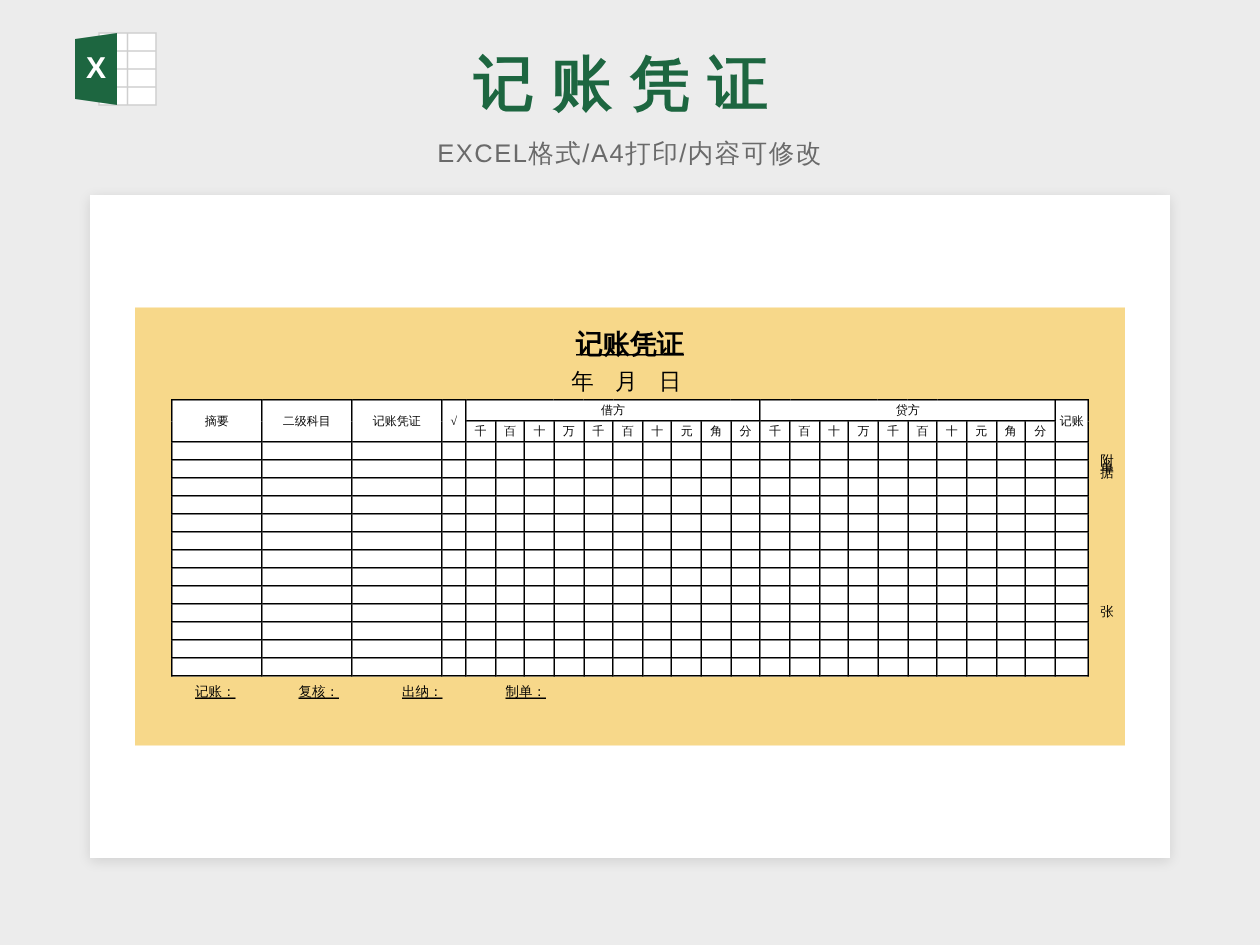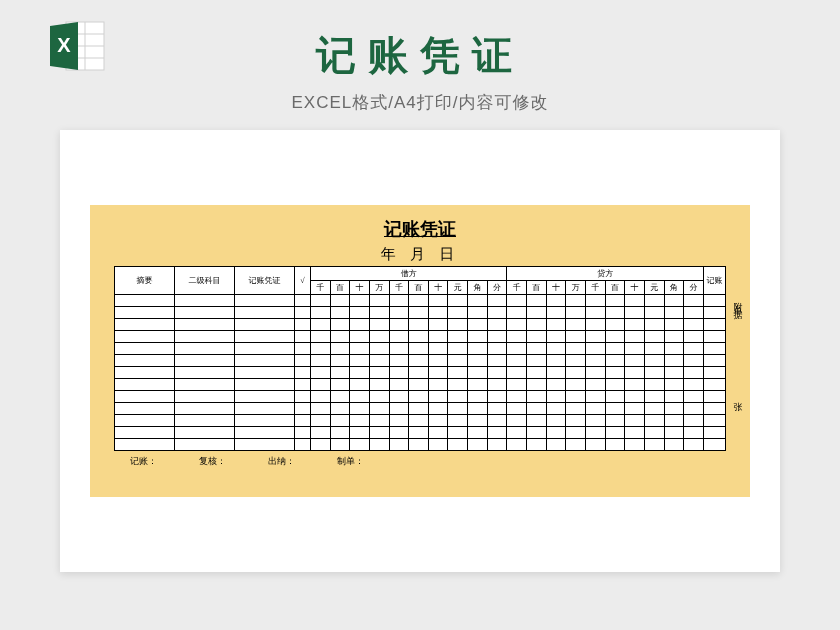--- a/index.html
+++ b/index.html
@@ -97,20 +97,21 @@
     .col-digit { width: 14px; }
     .col-bookkeep { width: 22px; }
     .footer-row {
       display: flex;
       font-size: 9px;
       margin-top: 4px;
       padding-left: 16px;
     }
     .footer-item {
       margin-right: 42px;
+      text-decoration: underline;
     }
     .side-label {
       position: absolute;
       right: 6px;
       font-size: 9px;
       writing-mode: vertical-rl;
       text-orientation: upright;
       letter-spacing: 4px;
     }
     .side-label-1 { top: 90px; }

